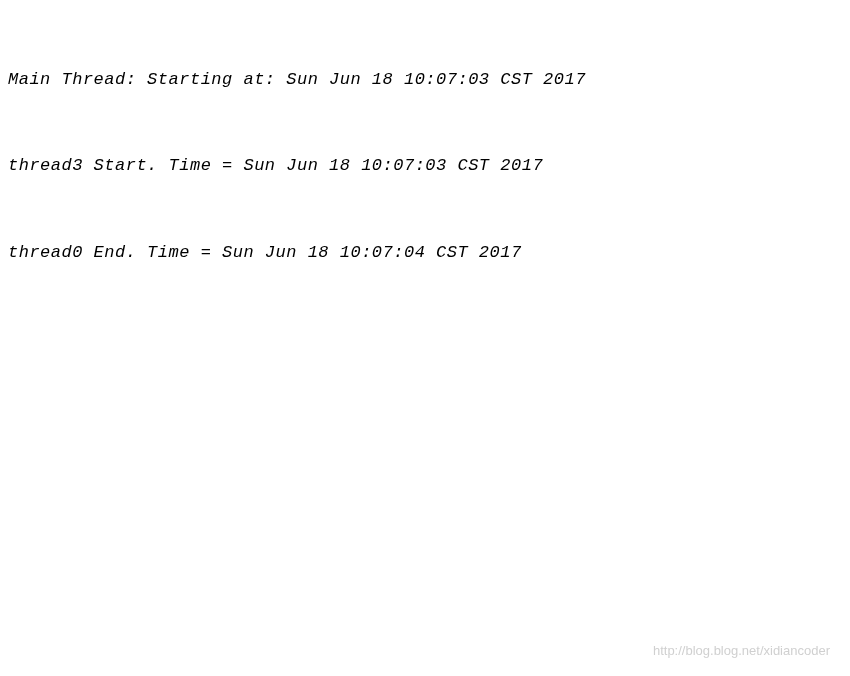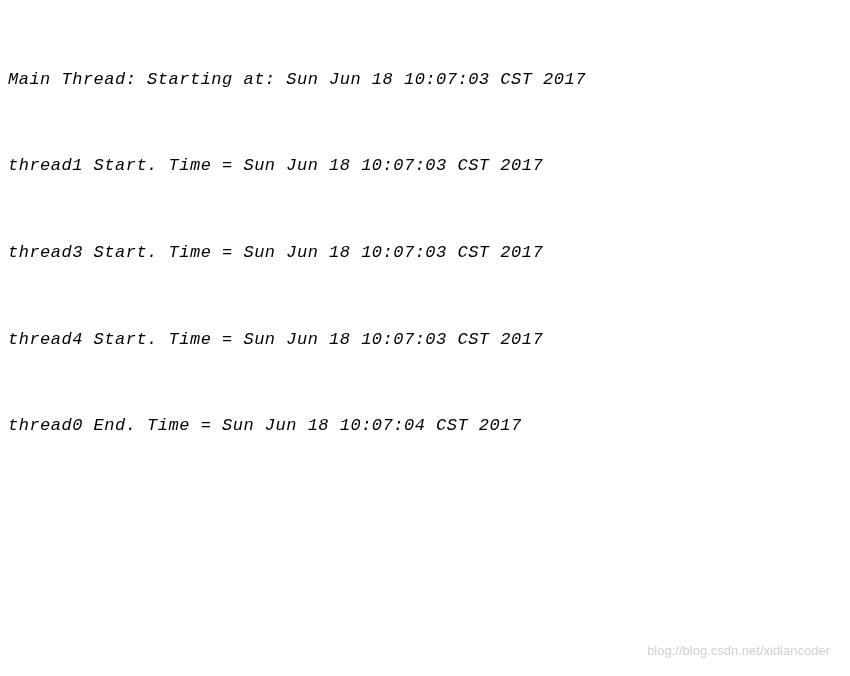--- a/index.html
+++ b/index.html
@@ -27,33 +27,31 @@
       font-size: 13px;
       color: #d0d0d0;
       letter-spacing: 0;
     }
   </style>
 </head>
 <body>
 
 <div class="console-output">
   <span class="line">Main Thread: Starting at: Sun Jun 18 10:07:03 CST 2017</span>
-  <span class="line">thread1 Start. Time = Sun Jun 18 10:07:03 CST 2017</span>
   <span class="line">thread3 Start. Time = Sun Jun 18 10:07:03 CST 2017</span>
-  <span class="line">thread4 Start. Time = Sun Jun 18 10:07:03 CST 2017</span>
   <span class="line">thread0 End. Time = Sun Jun 18 10:07:04 CST 2017</span>
   
   
   
   
   
   
   
   
   
   
   
   
   
   
 </div>
 
-<div class="watermark">blog://blog.csdn.net/xidiancoder</div>
+<div class="watermark">http://blog.blog.net/xidiancoder</div>
 
 </body></html>

